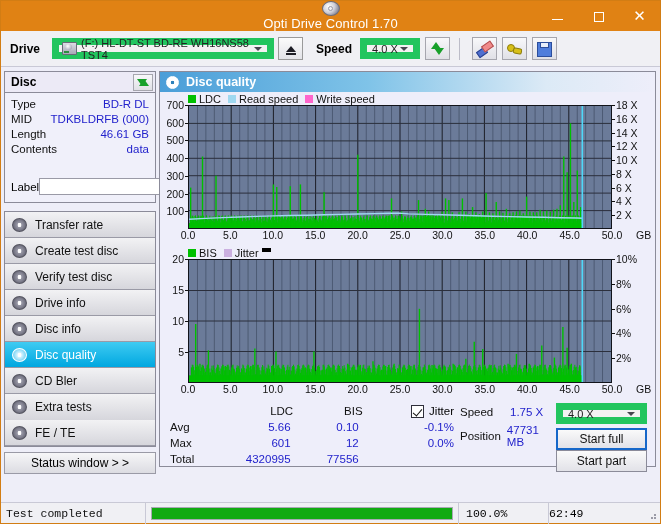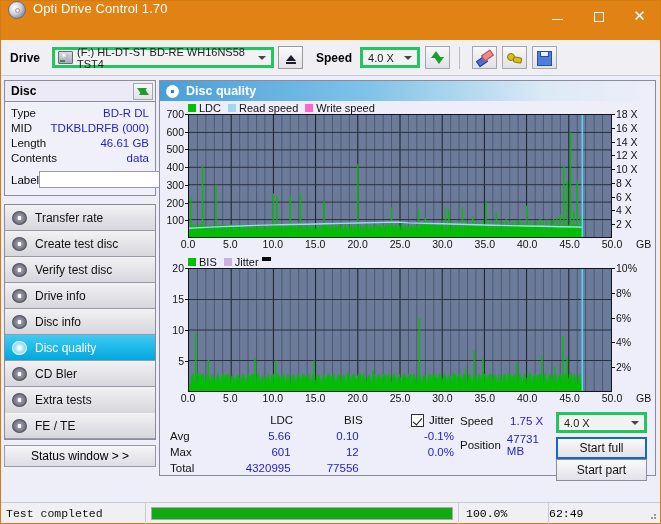--- a/index.html
+++ b/index.html
@@ -11,22 +11,23 @@
     -webkit-font-smoothing:antialiased;
   }
   #app{
     position:relative;width:661px;height:524px;
     border:1px solid #d27d14;
     box-sizing:border-box;
     background:#eeeef8;
   }
   
   .titlebar{
-    height:39px;background:#e08214;display:flex;
+    height:30px;background:#e08214;display:flex;align-items:center;
     position:relative;
+    flex-direction:column;
   }
   .titlebar .tb-icon{
     width:18px;height:18px;margin-left:7px;margin-right:7px;
     border-radius:50%;
     background:radial-gradient(circle at 35% 35%,#ffffff 0%,#cfcfd8 45%,#8d8d9c 75%,#5f5f6b 100%);
     border:1px solid #6d6d7a;box-sizing:border-box;position:relative;
   }
   .titlebar .tb-icon:after{
     content:"";position:absolute;left:50%;top:50%;width:5px;height:5px;
     margin:-2.5px 0 0 -2.5px;border-radius:50%;background:#f0f0f4;
@@ -49,21 +50,21 @@
     padding-left:9px;border-bottom:1px solid #ffffff;
   }
   .menubar .mi{margin-right:18px;font-size:12px;color:#000;}
   
   .drivebar{
     height:35px;background:#f0f0f4;border-bottom:1px solid #c9c9d6;
     display:flex;align-items:center;padding-left:9px;
   }
   .drivebar .lbl{font-weight:bold;font-size:12px;color:#000;margin-right:12px;}
   .combo{
-    height:21px;background:#f2f2f2;border:3px solid #22c55e;box-sizing:border-box;
+    height:21px;background:#f2f2f2;border:7px solid #22c55e;box-sizing:border-box;
     display:flex;align-items:center;font-size:11px;color:#222;position:relative;
   }
   .combo .arrow{
     margin-left:auto;margin-right:5px;width:0;height:0;
     border-left:4px solid transparent;border-right:4px solid transparent;
     border-top:4px solid #46464f;
   }
   #drive-combo{width:222px;padding-left:3px;}
   .drive-ico{
     width:15px;height:13px;margin-right:4px;flex:none;
@@ -136,21 +137,21 @@
   .disc-panel{border:1px solid #8b8b99;background:#f0f0fa;box-sizing:border-box;}
   .disc-head{
     height:21px;display:flex;align-items:center;justify-content:space-between;
     background:#eceaf6;border-bottom:1px solid #8b8b99;padding:0 2px 0 6px;box-sizing:border-box;
   }
   .disc-head .t{font-weight:bold;font-size:12px;}
   .disc-rows{padding:4px 6px 5px 6px;}
   .disc-row{display:flex;justify-content:space-between;line-height:15px;font-size:11.5px;}
   .disc-row .k{color:#111;}
   .disc-row .v{color:#2222cc;}
-  .label-row{display:flex;align-items:center;margin-top:3px;}
+  .label-row{display:flex;align-items:center;margin-top:19px;}
   .label-row .k{width:36px;font-size:11.5px;}
   .lbl-input{
     flex:1;height:17px;background:#fff;border:1px solid #9a9aa6;box-sizing:border-box;margin-right:3px;
   }
   .disc-ico-btn{
     width:22px;height:21px;background:linear-gradient(#f8f8fa,#dedee4);
     border:1px solid #a6a6ae;box-sizing:border-box;display:flex;align-items:center;justify-content:center;
   }
   .cd-glyph{
     width:14px;height:14px;border-radius:50%;

